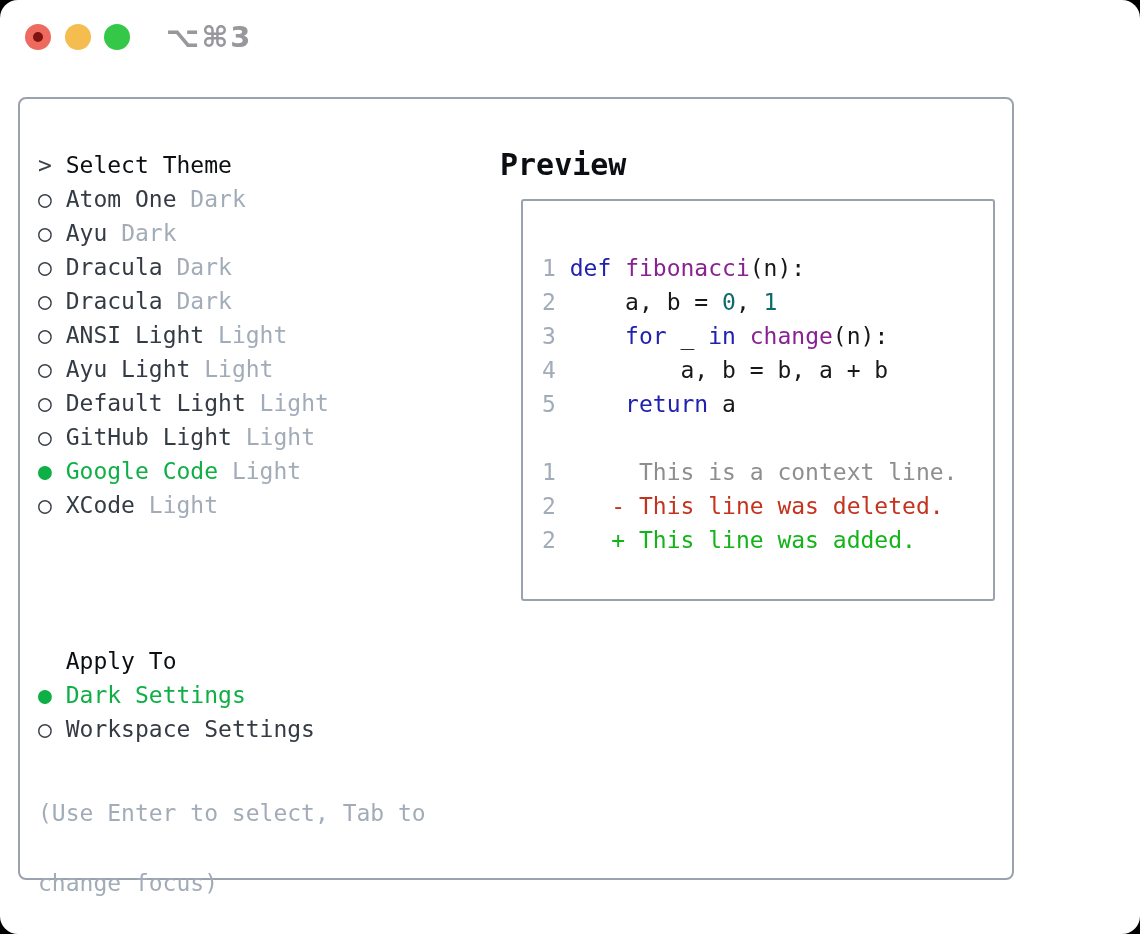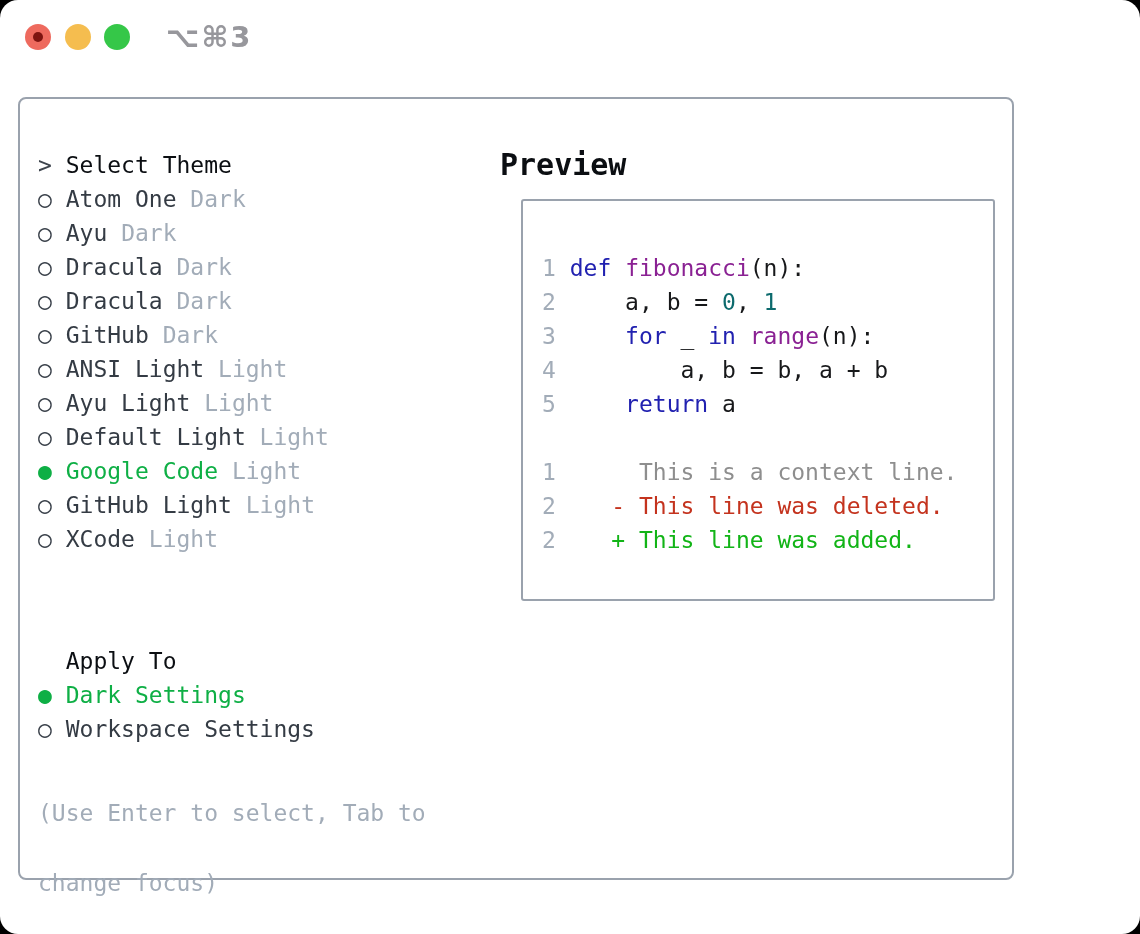--- a/index.html
+++ b/index.html
@@ -64,47 +64,46 @@
   </div>
 
   <div class="panel"></div>
 
   <div class="theme-list mono">
     <div class="row hdr"><span class="marker">&gt;</span><span> </span><span class="bold">Select Theme</span></div>
       <div class="row"><span class="marker">○</span> <span class="name">Atom One</span> <span class="variant">Dark</span></div>
       <div class="row"><span class="marker">○</span> <span class="name">Ayu</span> <span class="variant">Dark</span></div>
       <div class="row"><span class="marker">○</span> <span class="name">Dracula</span> <span class="variant">Dark</span></div>
       <div class="row"><span class="marker">○</span> <span class="name">Dracula</span> <span class="variant">Dark</span></div>
-      <div class="row"><span class="marker">○</span> <span class="name">GitHub</span> <span class="variant">Dark</span></div>
       <div class="row"><span class="marker">○</span> <span class="name">ANSI Light</span> <span class="variant">Light</span></div>
       <div class="row"><span class="marker">○</span> <span class="name">Ayu Light</span> <span class="variant">Light</span></div>
       <div class="row"><span class="marker">○</span> <span class="name">Default Light</span> <span class="variant">Light</span></div>
+      <div class="row"><span class="marker">○</span> <span class="name">GitHub Light</span> <span class="variant">Light</span></div>
       <div class="row selected"><span class="marker">●</span> <span class="name">Google Code</span> <span class="variant">Light</span></div>
-      <div class="row"><span class="marker">○</span> <span class="name">GitHub Light</span> <span class="variant">Light</span></div>
       <div class="row"><span class="marker">○</span> <span class="name">XCode</span> <span class="variant">Light</span></div>
     </div>
 
   <div class="apply-block mono">
     <div class="row hdr"><span>  </span><span class="bold">Apply To</span></div>
   <div class="row selected"><span class="marker">●</span> <span class="name">Dark Settings</span></div>
       <div class="row"><span class="marker">○</span> <span class="name">Workspace Settings</span></div>
     </div>
 
   <div class="hint-block mono">
     <div class="row">(Use Enter to select, Tab to</div>
     <div class="row">change focus)</div>
   </div>
 
   <div class="preview-label">Preview</div>
 
   <div class="preview-box">
     <div class="code">
         <div class="code-line"><span class="num">1</span> <span class="seg-keyword">def</span><span class="seg-plain"> </span><span class="seg-function">fibonacci</span><span class="seg-plain">(n):</span></div>
         <div class="code-line"><span class="num">2</span> <span class="seg-plain">    a, b = </span><span class="seg-literal">0</span><span class="seg-plain">, </span><span class="seg-literal">1</span></div>
-        <div class="code-line"><span class="num">3</span> <span class="seg-plain">    </span><span class="seg-keyword">for</span><span class="seg-plain"> _ </span><span class="seg-keyword">in</span><span class="seg-plain"> </span><span class="seg-function">range</span><span class="seg-plain">(n):</span></div>
+        <div class="code-line"><span class="num">3</span> <span class="seg-plain">    </span><span class="seg-keyword">for</span><span class="seg-plain"> _ </span><span class="seg-keyword">in</span><span class="seg-plain"> </span><span class="seg-function">change</span><span class="seg-plain">(n):</span></div>
         <div class="code-line"><span class="num">4</span> <span class="seg-plain">        a, b = b, a + b</span></div>
         <div class="code-line"><span class="num">5</span> <span class="seg-plain">    </span><span class="seg-keyword">return</span><span class="seg-plain"> a</span></div>
         <div class="code-line"><span class="num"></span></div>
         <div class="code-line"><span class="num">1</span> <span class="seg-context">     This is a context line.</span></div>
         <div class="code-line"><span class="num">2</span> <span class="seg-deleted">   - This line was deleted.</span></div>
         <div class="code-line"><span class="num">2</span> <span class="seg-added">   + This line was added.</span></div>
       </div>
   </div>
 
 </div>

